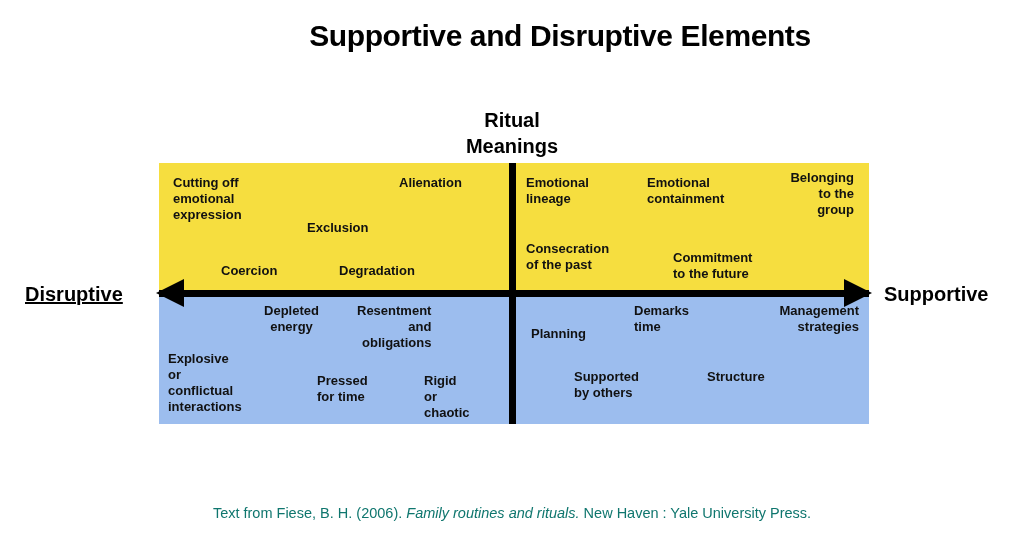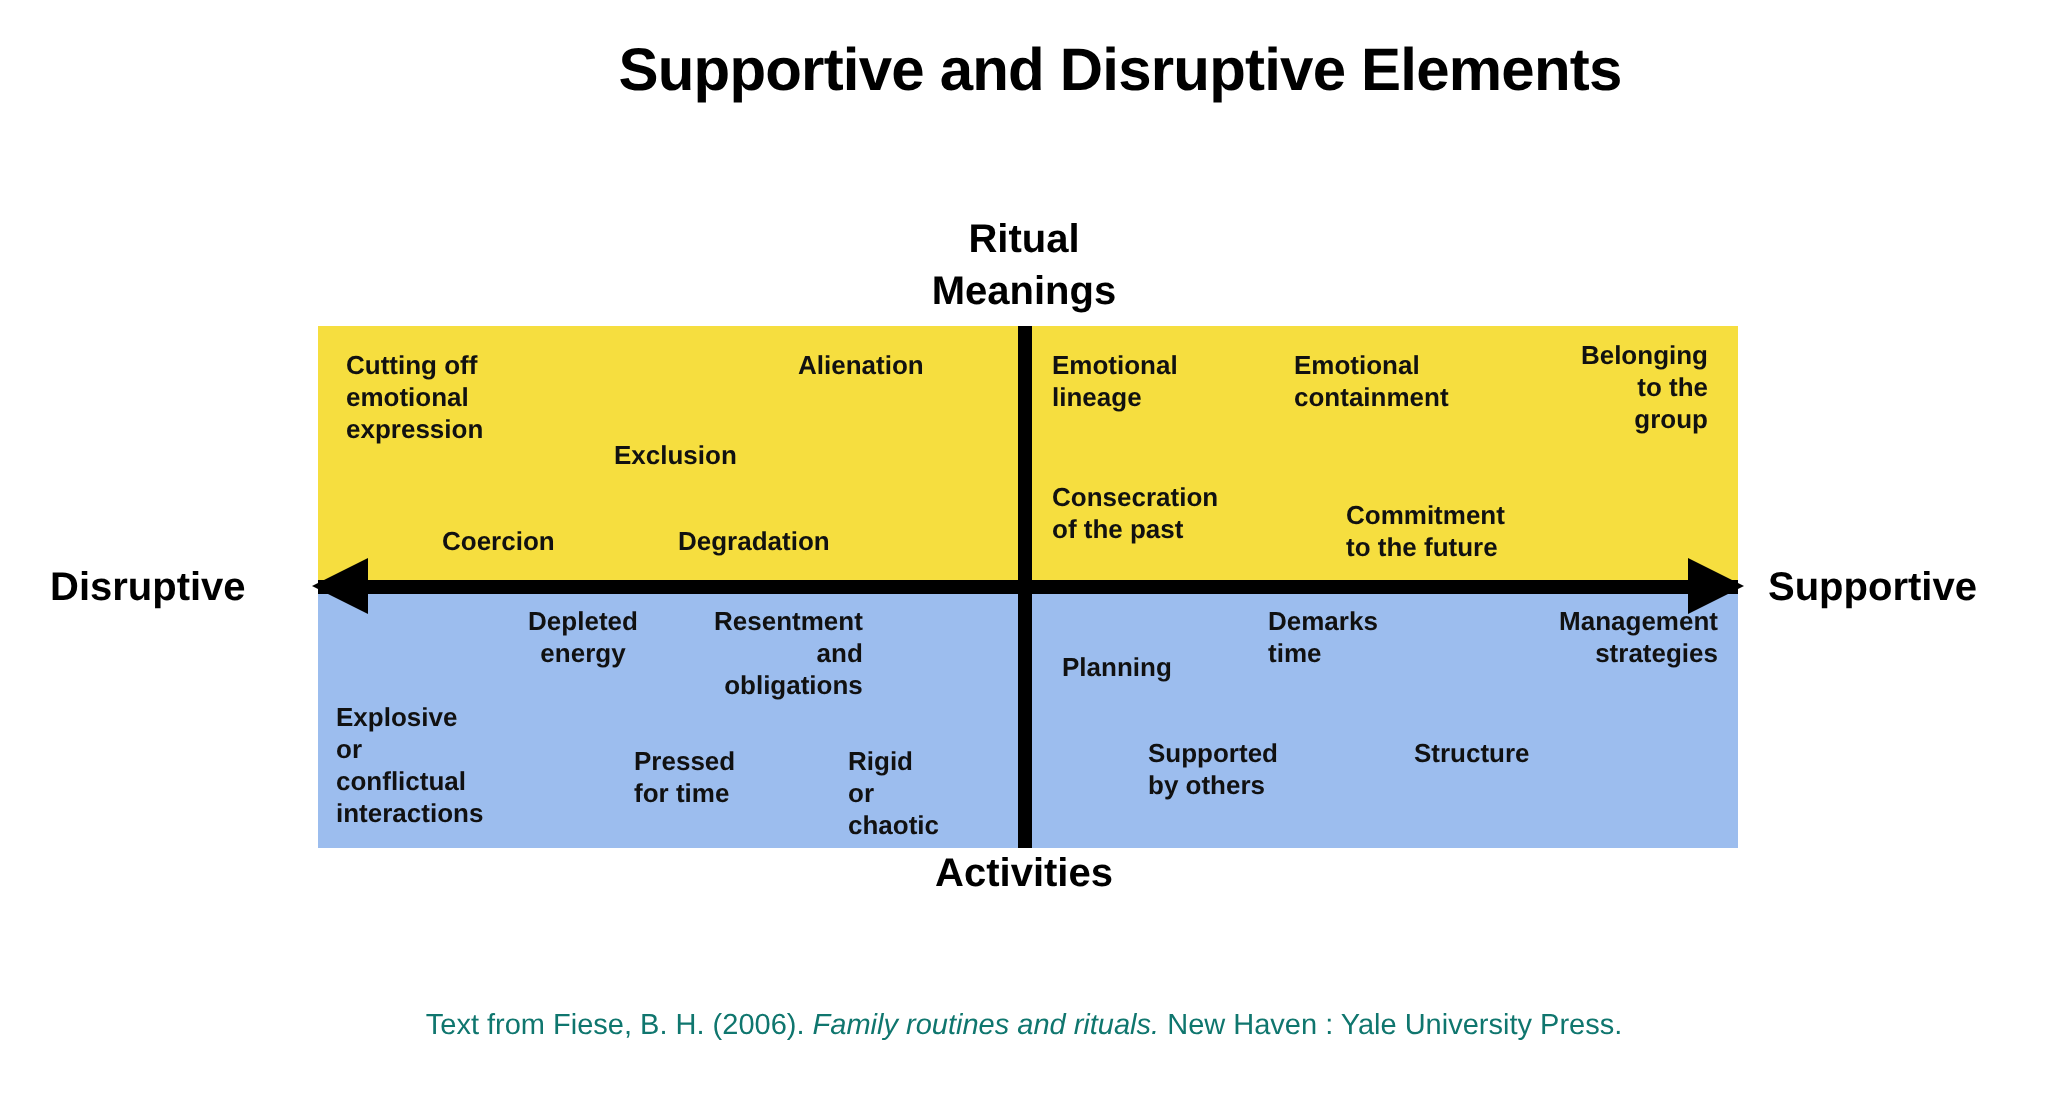--- a/index.html
+++ b/index.html
@@ -61,21 +61,21 @@
   #bottom-axis-label .line { display: block; }
 
   
   .side-label {
     position: absolute;
     font-size: 20px;
     font-weight: bold;
     color: #000000;
     top: 283px;
   }
-  #left-axis-label { left: 25px; }
+  #left-axis-label { left: 25px; text-decoration: underline; }
   #right-axis-label { left: 884px; }
 
   
   #matrix {
     position: absolute;
     left: 159px;
     top: 163px;
     width: 710px;
     height: 261px;
   }
@@ -229,18 +229,17 @@
     <div class="term" style="left:548px; top:206px;">Structure</div>
   </div>
 
   <div id="h-axis"></div>
   <div id="v-axis"></div>
   <div class="arrowhead" id="arrow-left"></div>
   <div class="arrowhead" id="arrow-right"></div>
 </div>
 
 <div id="bottom-axis-label">
-  <span class="line">Activities</span>
 </div>
 
 <div id="footer">
   <span>Text from Fiese, B. H. (2006). </span><em>Family routines and rituals.</em><span> New Haven : Yale University Press.</span>
 </div>
 
 </body></html>

